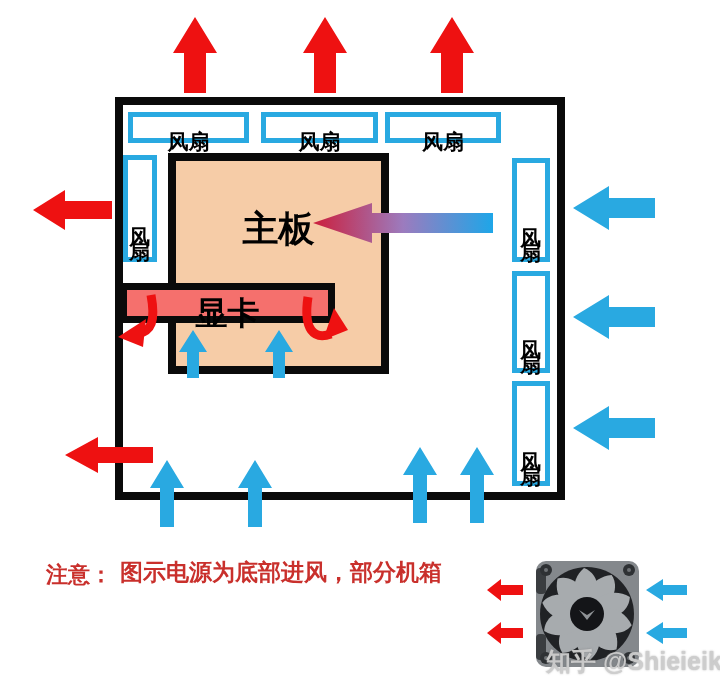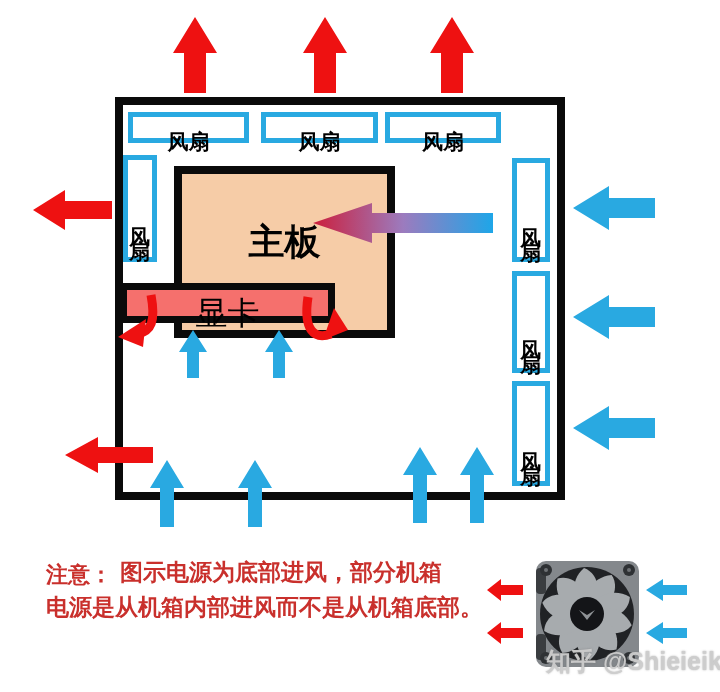--- a/index.html
+++ b/index.html
@@ -9,27 +9,27 @@
   
   .pc-case{position:absolute;left:115px;top:97px;width:450px;height:403px;
            border:8px solid var(--case-black);background:#fff;box-sizing:border-box;z-index:1;}
 
   .fanbox{position:absolute;border:5px solid var(--intake-blue);background:#fff;
           box-sizing:border-box;display:flex;align-items:center;justify-content:center;z-index:3;}
   .fanbox span{font-weight:bold;color:#000;font-size:21px;line-height:1;margin-top:28px;}
   .fanbox.vert span{writing-mode:vertical-rl;text-orientation:upright;letter-spacing:0.55em;}
 
   .component{position:absolute;box-sizing:border-box;display:flex;align-items:center;justify-content:center;}
-  .mobo{left:174px;top:153px;width:221px;height:172px;border:8px solid var(--case-black);
-        background:var(--mobo-fill);z-index:2;margin-top:13px;}
+  .mobo{left:168px;top:153px;width:221px;height:221px;border:8px solid var(--case-black);
+        background:var(--mobo-fill);z-index:2;}
   .mobo .lbl{position:absolute;top:44px;left:0;width:100%;text-align:center;
              font-size:36px;font-weight:bold;color:#000;}
   .gpu{left:120px;top:283px;width:215px;height:40px;border:7px solid var(--case-black);
        background:var(--gpu-fill);z-index:4;}
-  .gpu .lbl{font-size:32px;font-weight:normal;color:#000;line-height:1;margin-top:20px;}
+  .gpu .lbl{font-size:32px;font-weight:bold;color:#000;line-height:1;margin-top:20px;}
   .psu{left:123px;top:410px;width:160px;height:82px;border:8px solid var(--case-black);
        background:#fff;z-index:3;}
   .psu .lbl{font-size:32px;font-weight:bold;color:#000;line-height:1;}
 
   
   .overlay{position:absolute;left:0;top:0;width:720px;height:692px;z-index:6;pointer-events:none;}
   .arrow-red{fill:var(--exhaust-red);}
   .arrow-blue{fill:var(--intake-blue);}
   .curl{stroke:var(--exhaust-red);stroke-width:9;fill:none;}
 
@@ -132,21 +132,20 @@
     </g>
 
     <polygon class="arrow-red" points="523,585 501,585 501,579 487,590 501,601 501,595 523,595"></polygon>
     <polygon class="arrow-red" points="523,628 501,628 501,622 487,633 501,644 501,638 523,638"></polygon>
     <polygon class="arrow-blue" points="687,585 663,585 663,579 646,590 663,601 663,595 687,595"></polygon>
     <polygon class="arrow-blue" points="687,628 663,628 663,622 646,633 663,644 663,638 687,638"></polygon>
   </svg>
 
   <div class="note">
     <span class="prefix">注意：</span><span>图示电源为底部进风，部分机箱</span><br>
-    <span>电源是从机箱内部进风而不是从机箱底部。</span>
   </div>
 
 
   <svg class="legend-fan" viewBox="0 0 105 112">
     <rect x="1" y="3" width="103" height="106" rx="10" fill="#84888c"></rect>
     <rect x="1" y="10" width="10" height="26" rx="4" fill="#3a3d40"></rect>
     <rect x="1" y="76" width="10" height="26" rx="4" fill="#3a3d40"></rect>
     <circle cx="11" cy="12" r="6" fill="#2e3134"></circle>
     <circle cx="94" cy="12" r="6" fill="#2e3134"></circle>
     <circle cx="11" cy="100" r="6" fill="#2e3134"></circle>

